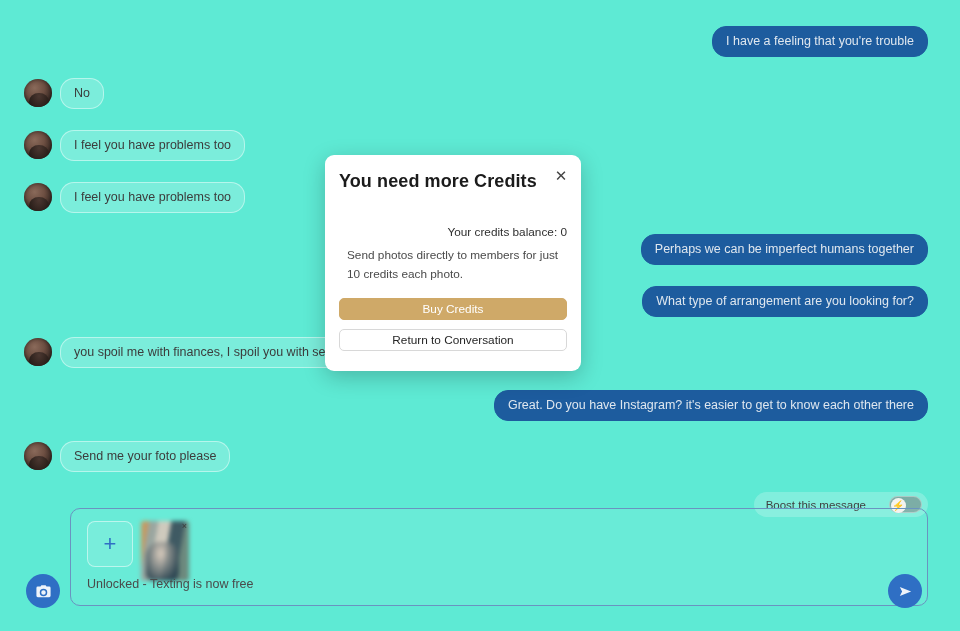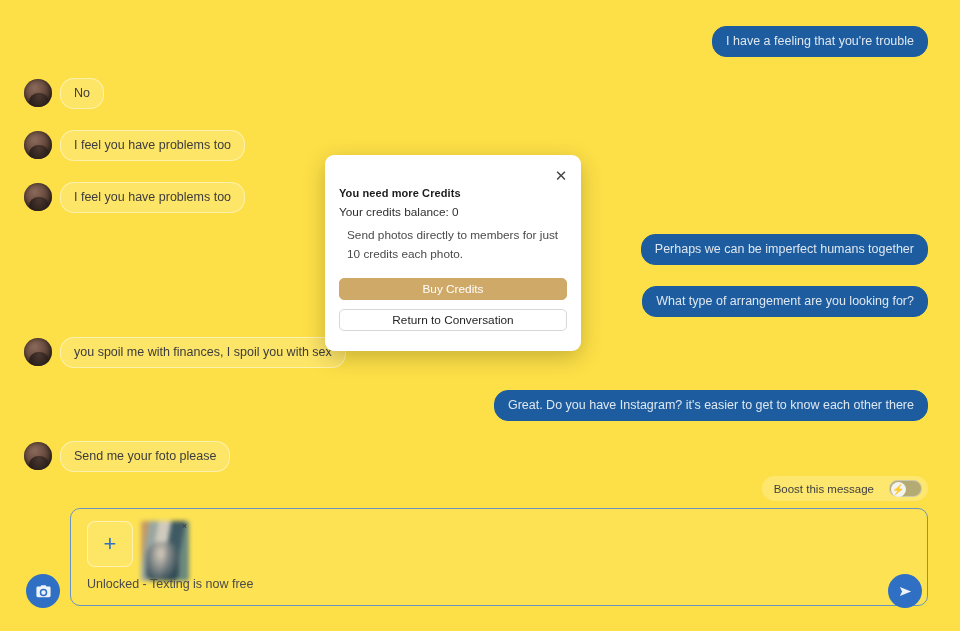--- a/index.html
+++ b/index.html
@@ -15,21 +15,21 @@
 
   
   #chat-surface{
     position:absolute; inset:0;
     background:#ffffff;
   }
 
   
   #dim-overlay{
     position:absolute; inset:0;
-    background:#fde047;
+    background:#5eead4;
     z-index:50;
     text-align:center;
   }
 
   
   .msg-row{
     position:absolute;
     display:flex;
     align-items:center;
     gap:8px;
@@ -66,22 +66,22 @@
   }
   .bubble.out{
     background:#1d5c9e;
     border:1px solid #1d5c9e;
     color:#dfe7ef;
   }
 
   
   #boost-pill{
     position:absolute;
-    right:32px; top:476px;
-    display:flex; align-items:center; gap:15px;
+    right:32px; top:492px;
+    display:flex; align-items:center; gap:23px;
     background:rgba(255,255,255,.22);
     border-radius:13px;
     padding:4px 6px 4px 12px;
     font-size:11.5px;
     color:#3f3f3f;
   }
   .toggle{
     width:33px; height:17px;
     border-radius:9px;
     background:rgba(120,120,120,.55);
@@ -167,30 +167,31 @@
     z-index:100;
     padding:0 14px 20px 14px;
   }
   #modal-close{
     position:absolute; right:9px; top:9px;
     width:22px; height:22px;
     display:flex; align-items:center; justify-content:center;
     color:#444; font-size:15px; line-height:1;
   }
   #modal-title{
-    font-size:11px;
+    font-size:18px;
     font-weight:bold;
     color:#1b1b1b;
-    padding-top:32px;
+    padding-top:16px;
     letter-spacing:.1px;
   }
   #modal-balance{
     font-size:11.8px;
     color:#2f2f2f;
-    margin-top:6px;
+    margin-top:33px;
+    text-align:right;
   }
   #modal-desc{
     font-size:11.8px;
     color:#4a4a4a;
     line-height:1.62;
     margin-top:7px;
     margin-left:8px;
   }
   .modal-btn{
     display:block;

